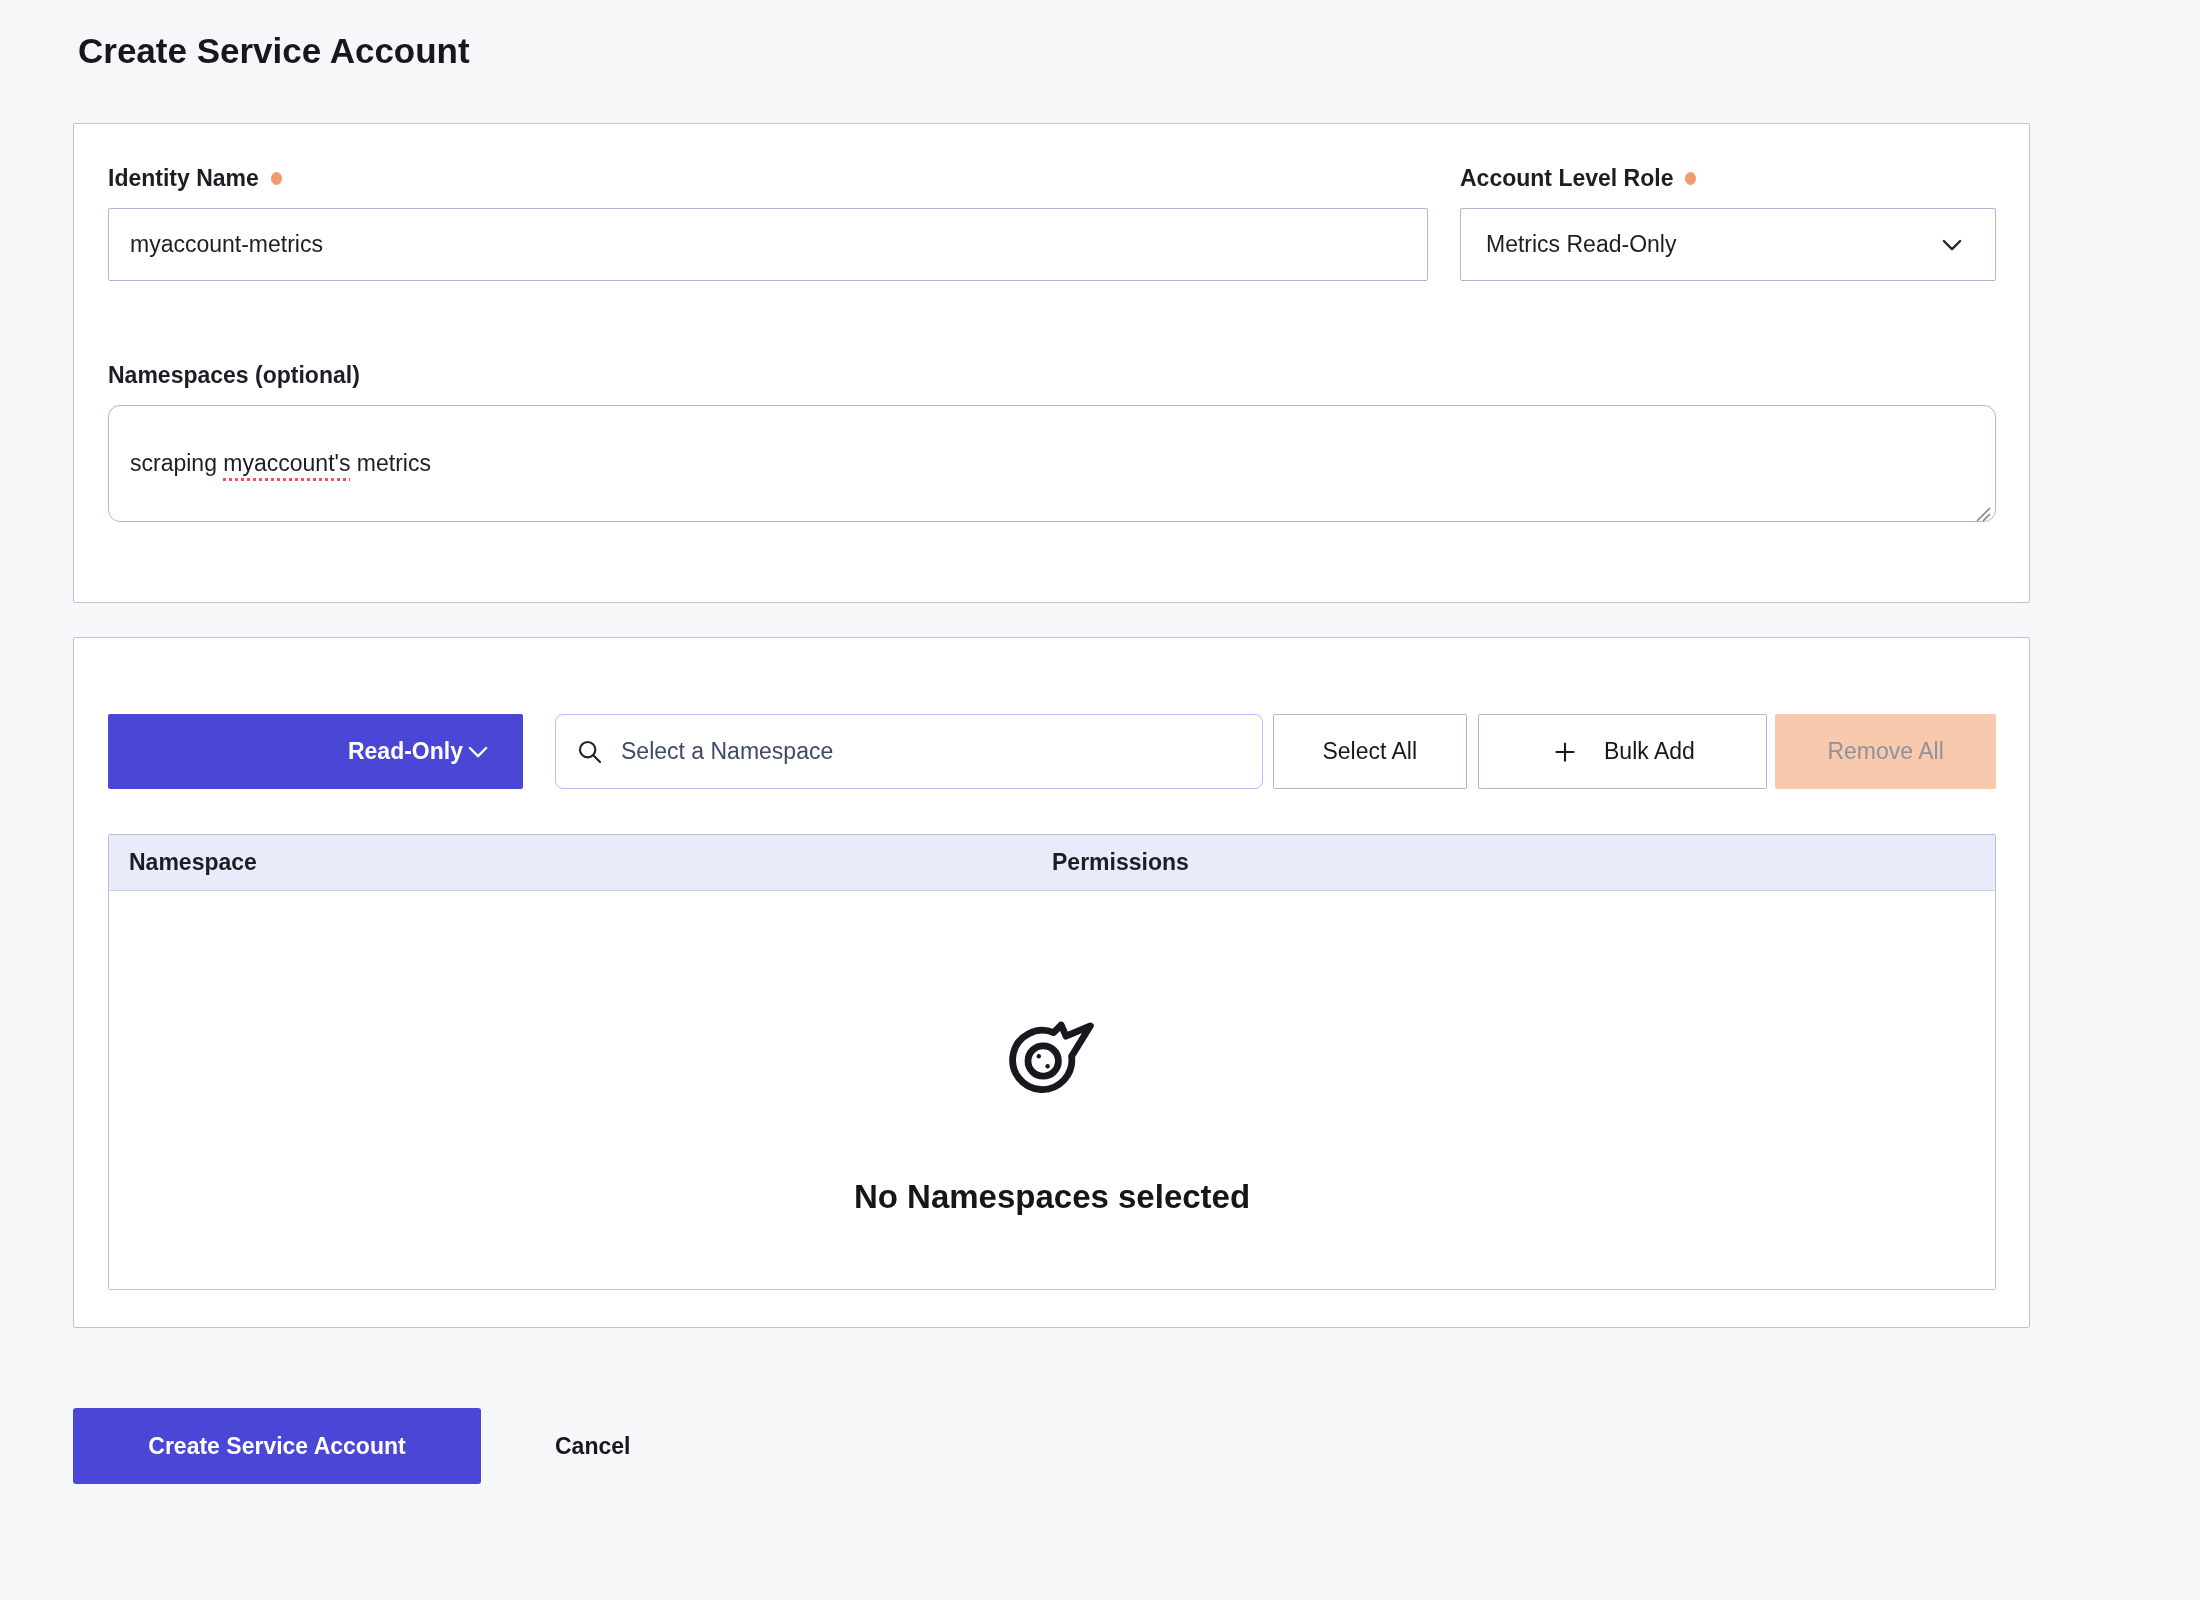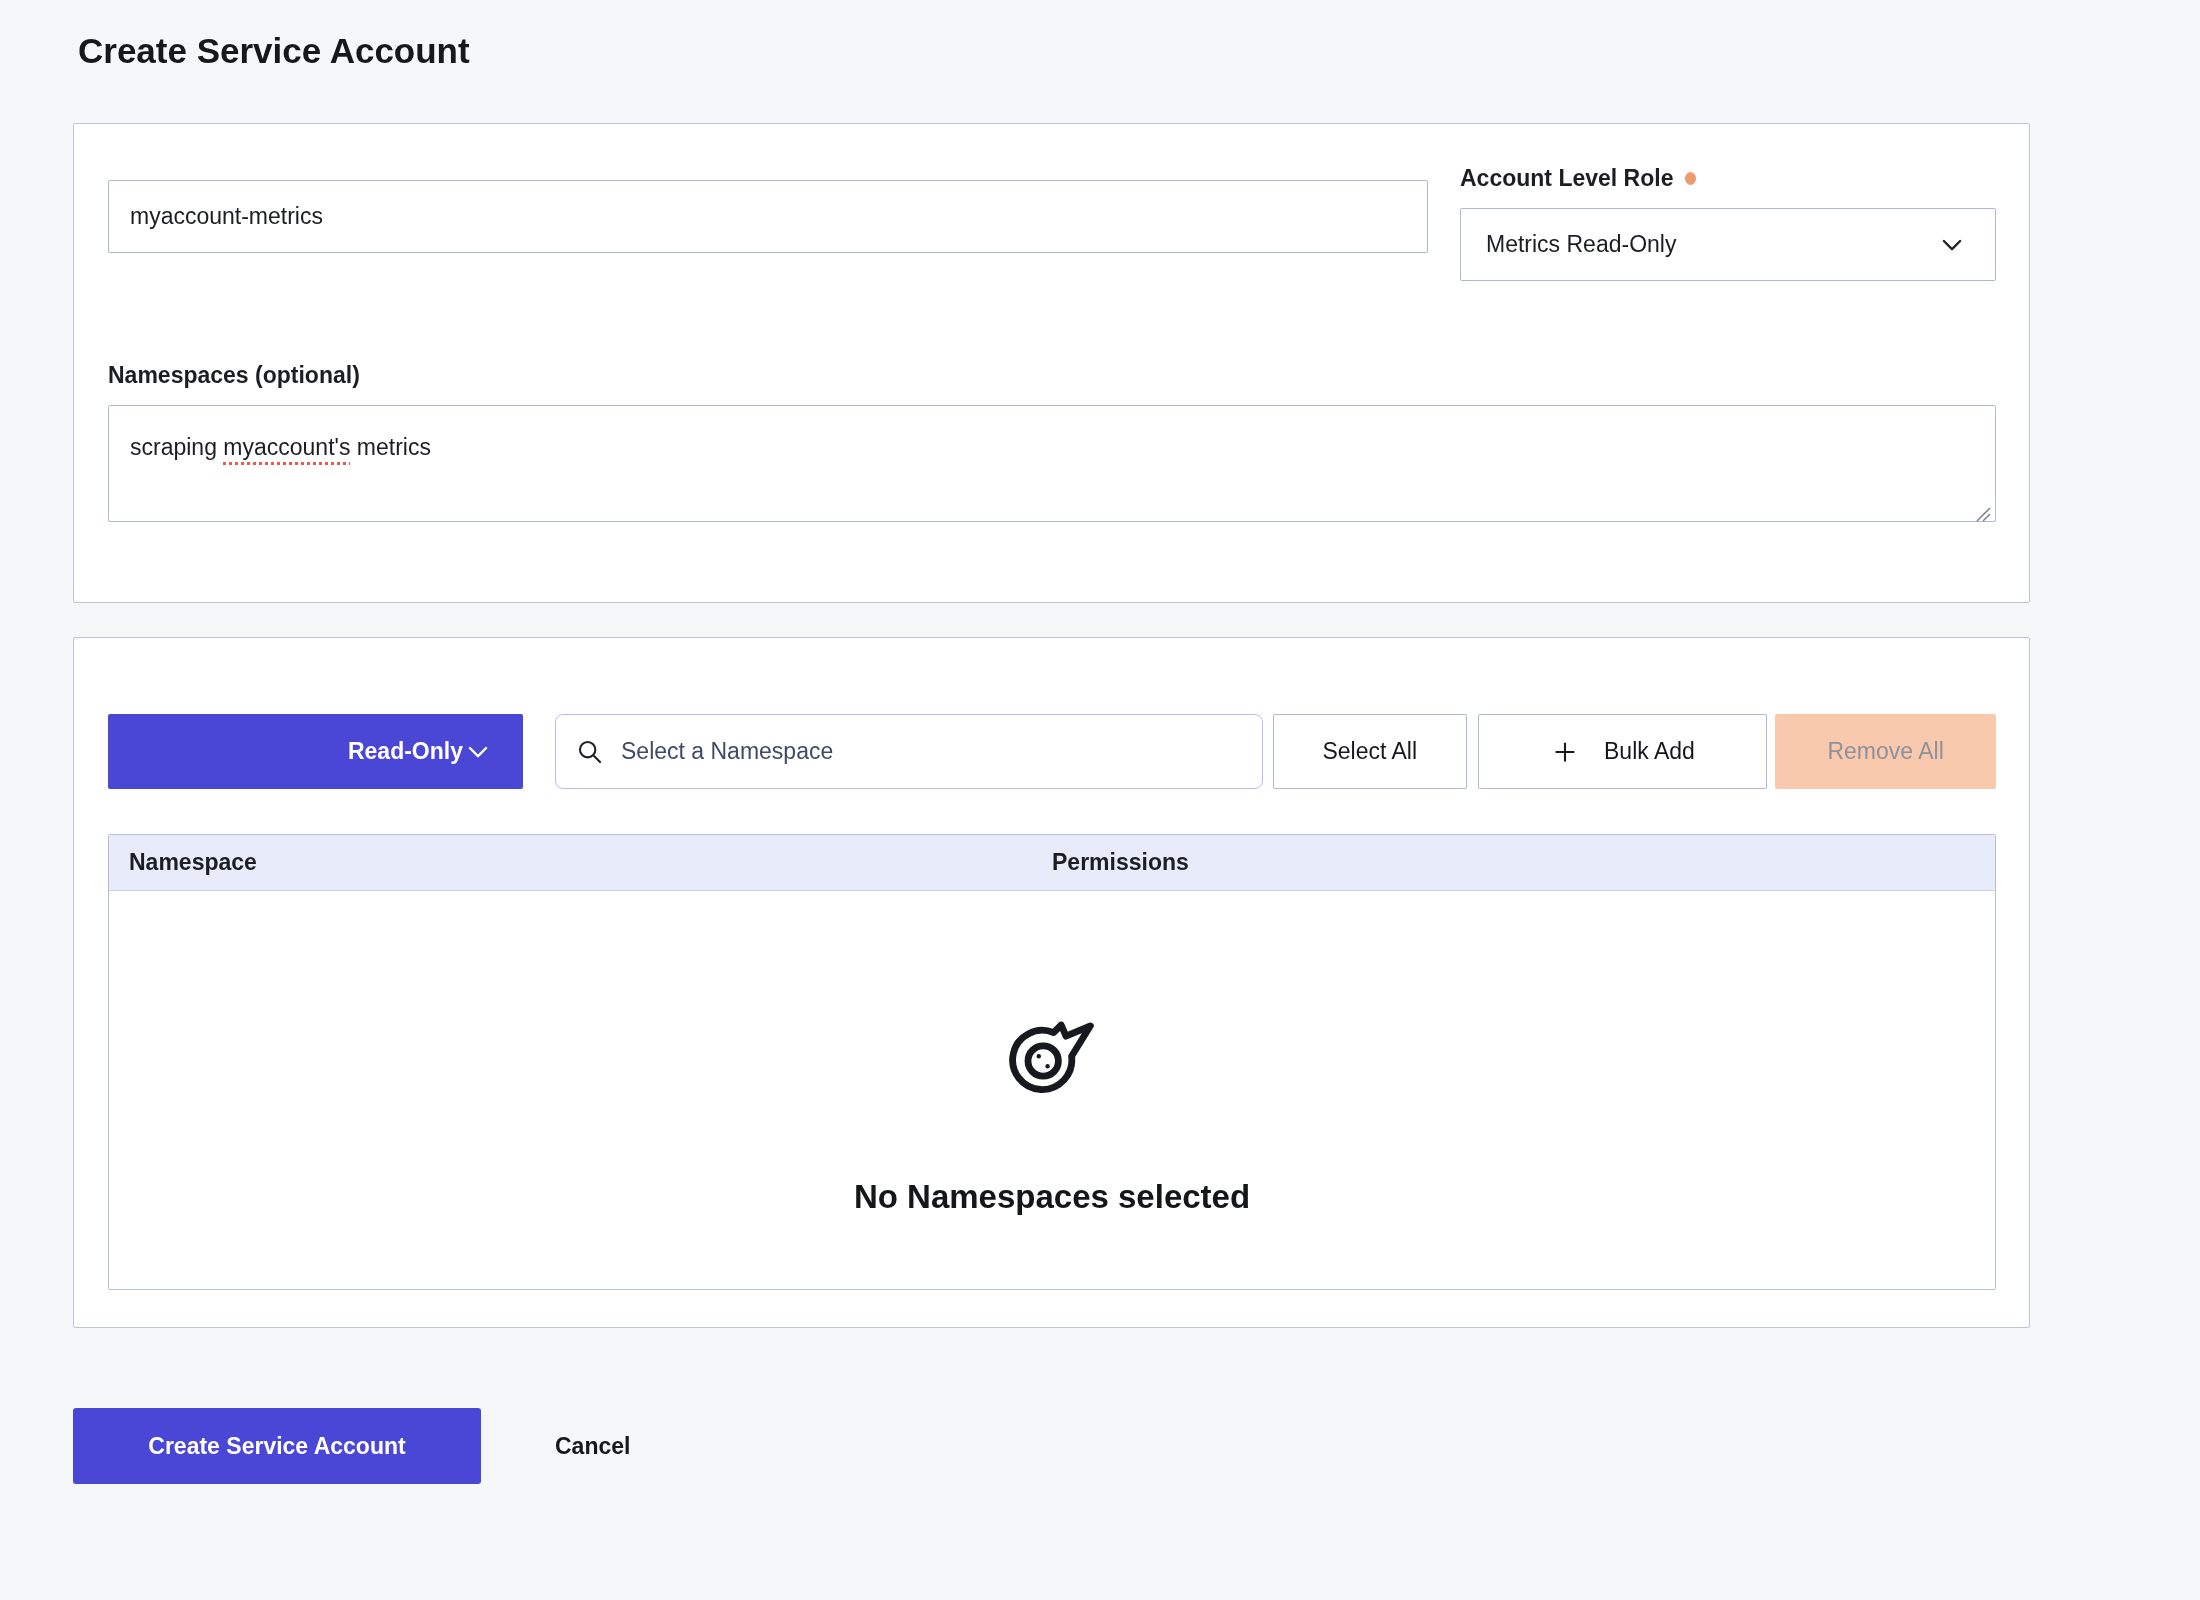--- a/index.html
+++ b/index.html
@@ -46,22 +46,22 @@
     margin-top: 16px; height: 73px;
     border: 1px solid #aeb9cf; border-radius: 2px; background: #fff;
     display: flex; align-items: center; justify-content: space-between;
     padding: 0 28px 0 25px; font-size: 23px; cursor: pointer;
   }
   .select-control .chev { width: 30px; height: 30px; color: #23252b; }
 
   .fg-description { margin-top: 80px; }
   .textarea {
     margin-top: 16px; width: 100%; height: 117px;
-    border: 1px solid #aeb9cf; border-radius: 2px; background: #fff;
-    font-size: 23px; padding: 26px 21px; position: relative; line-height: 30px;
+    border: 1px solid #aeb9cf; border-radius: 12px; background: #fff;
+    font-size: 23px; padding: 42px 21px; position: relative; line-height: 30px;
   }
   .misspelled {
     text-decoration: underline dotted #e85a4a;
     text-decoration-thickness: 2.5px;
     text-underline-offset: 7px;
   }
   .resize-handle { position: absolute; right: 3px; bottom: 3px; width: 18px; height: 18px; color: #80858f; }
 
   .section-heading { font-size: 23px; font-weight: 600; line-height: 28px; color: #1c1e24; }
 
@@ -125,20 +125,24 @@
 </head>
 <body>
 
 <div class="content">
 
   <div class="page-title">Create Service Account</div>
 
   <div class="card card-1">
     <div class="row-1">
       <div class="fg-identity">
+        <div class="field-label">
+          <span>Identity Name</span>
+          <span class="required-dot"></span>
+        </div>
         <input class="text-input" type="text" value="myaccount-metrics" style="">
       </div>
 
       <div class="fg-role">
         <div class="field-label">
           <span>Account Level Role</span>
           <span class="required-dot"></span>
         </div>
         <div class="select-control">
           <span>Metrics Read-Only</span>

